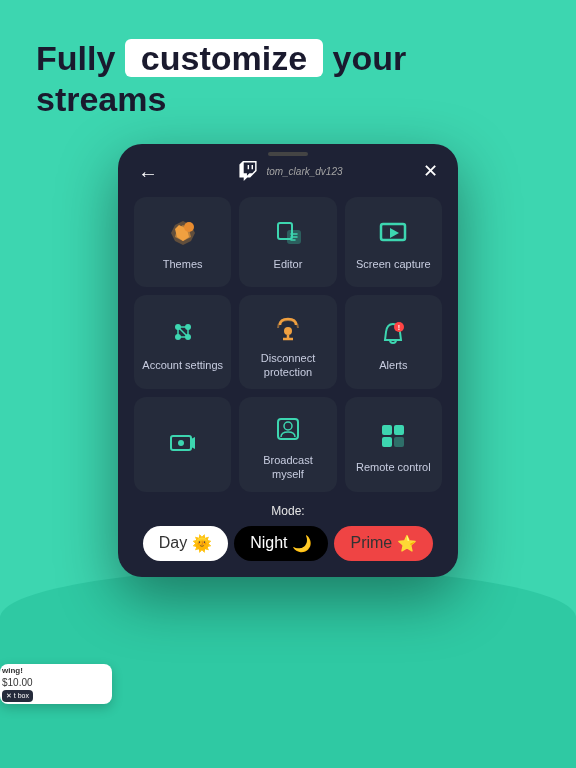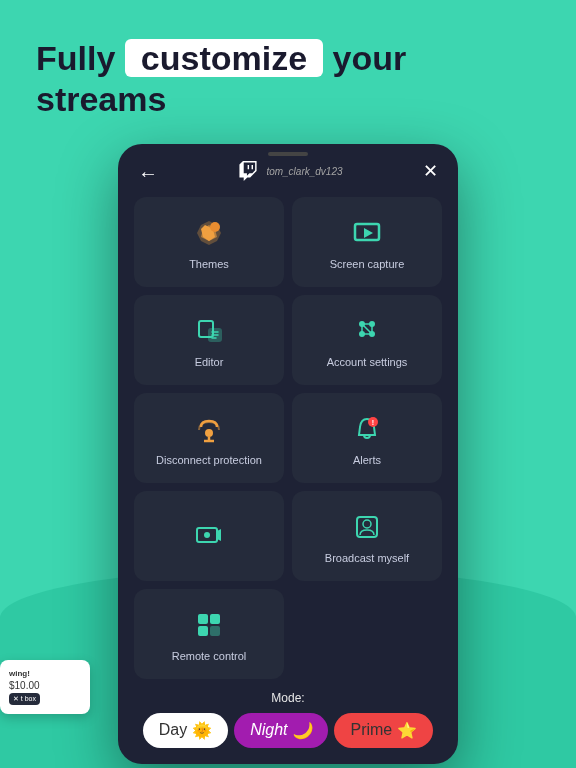--- a/index.html
+++ b/index.html
@@ -94,21 +94,21 @@
     }
 
     .close-btn {
       color: white;
       font-size: 18px;
       cursor: pointer;
     }
 
     .grid {
       display: grid;
-      grid-template-columns: repeat(2, 1fr);
+      grid-template-columns: repeat(3, 1fr);
       gap: 8px;
       margin-bottom: 12px;
     }
 
     .grid-item {
       background-color: #252b3b;
       border-radius: 12px;
       padding: 14px 8px 10px;
       display: flex;
       flex-direction: column;
@@ -165,23 +165,22 @@
       align-items: center;
       gap: 5px;
     }
 
     .mode-btn.active-day {
       background-color: white;
       color: #333;
     }
 
     .mode-btn.active-night {
-      background-color: #a21caf;
+      background-color: #000000;
       color: white;
-      font-style: italic;
     }
 
     .mode-btn.active-prime {
       background-color: #ef4444;
       color: #333;
       align-items: center;
     }
 
     
     .icon-themes { color: #f0a040; }
@@ -201,26 +200,26 @@
       transform: translateX(-50%);
       width: 40px;
       height: 4px;
       background: #444;
       border-radius: 2px;
     }
 
     
     .floating-card {
       position: absolute;
-      bottom: 54px;
+      bottom: 64px;
       left: 0px;
-      width: 90px;
+      width: 112px;
       background: white;
       border-radius: 8px;
-      padding: 9px;
+      padding: 2px;
       box-shadow: 0 4px 12px rgba(0,0,0,0.2);
       z-index: 4;
       font-size: 9px;
     }
 
     .floating-card .card-title {
       color: #333;
       font-size: 8px;
       font-weight: 600;
       margin-bottom: 2px;
@@ -276,38 +275,38 @@
             <path d="M8 8 L16 4 L24 8 L28 16 L24 24 L16 28 L8 24 L4 16 Z" fill="#f0a040" opacity="0.3"></path>
             <path d="M10 12 L16 8 L22 12 L24 20 L16 24 L8 20 Z" fill="#f0a040" opacity="0.6"></path>
             <path d="M12 8 L20 12 L22 20 L16 24 L10 20 L8 12 Z" fill="#f0a040"></path>
             <circle cx="22" cy="10" r="5" fill="#e88c30"></circle>
           </svg>
         </div>
         <span class="item-label">Themes</span>
       </div>
 
       <div class="grid-item">
-        <div class="item-icon icon-screen">
-          <svg width="32" height="32" viewBox="0 0 32 32" fill="none">
-            <rect x="4" y="7" width="24" height="16" rx="2" stroke="#3dd6b0" stroke-width="2.5" fill="none"></rect>
-            <path d="M13 11 L22 16 L13 21 Z" fill="#3dd6b0"></path>
-          </svg>
-        </div>
-        <span class="item-label">Screen capture</span>
-      </div>
-
-      <div class="grid-item">
         <div class="item-icon icon-editor">
           <svg width="32" height="32" viewBox="0 0 32 32" fill="none">
             <rect x="6" y="6" width="14" height="16" rx="2" stroke="#3dd6b0" stroke-width="2" fill="none"></rect>
             <rect x="16" y="14" width="12" height="12" rx="2" fill="#3dd6b0" opacity="0.3" stroke="#3dd6b0" stroke-width="2"></rect>
             <path d="M19 17 H25 M19 20 H25 M19 23 H23" stroke="#3dd6b0" stroke-width="1.5" stroke-linecap="round"></path>
           </svg>
         </div>
         <span class="item-label">Editor</span>
+      </div>
+
+      <div class="grid-item">
+        <div class="item-icon icon-screen">
+          <svg width="32" height="32" viewBox="0 0 32 32" fill="none">
+            <rect x="4" y="7" width="24" height="16" rx="2" stroke="#3dd6b0" stroke-width="2.5" fill="none"></rect>
+            <path d="M13 11 L22 16 L13 21 Z" fill="#3dd6b0"></path>
+          </svg>
+        </div>
+        <span class="item-label">Screen capture</span>
       </div>
 
       <div class="grid-item">
         <div class="item-icon icon-account">
           <svg width="32" height="32" viewBox="0 0 32 32" fill="none">
             <circle cx="11" cy="9" r="3" fill="#3dd6b0"></circle>
             <circle cx="21" cy="9" r="3" fill="#3dd6b0"></circle>
             <circle cx="11" cy="19" r="3" fill="#3dd6b0"></circle>
             <circle cx="21" cy="19" r="3" fill="#3dd6b0"></circle>
             <line x1="11" y1="9" x2="21" y2="9" stroke="#3dd6b0" stroke-width="1.5"></line>

